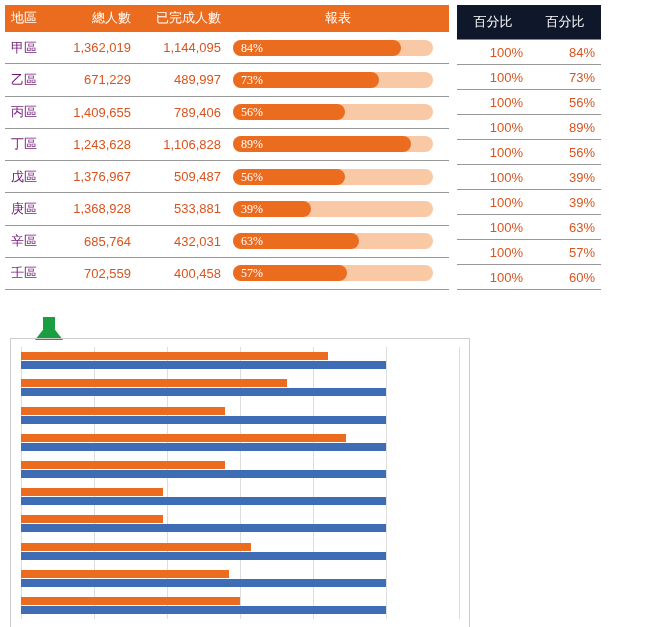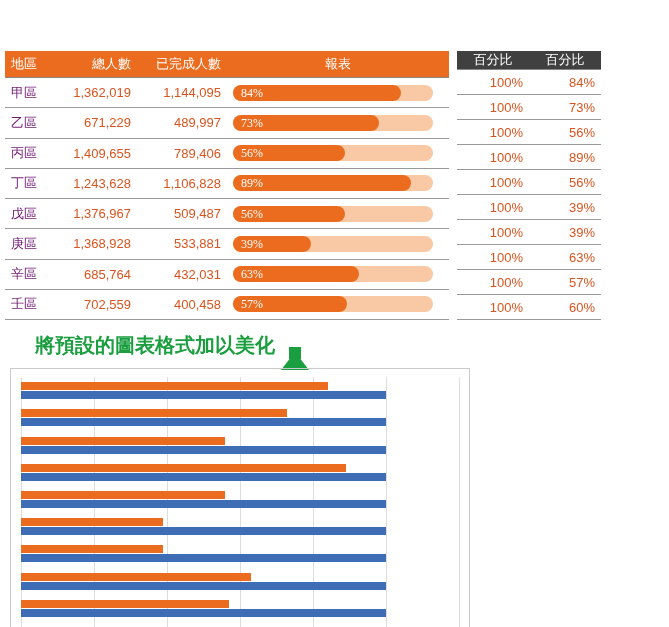--- a/index.html
+++ b/index.html
@@ -6,21 +6,20 @@
     margin: 0;
     padding: 5px;
     font-family: "Microsoft JhengHei", Arial, sans-serif;
     font-size: 13px;
     background: #fff;
     width: 659px;
   }
   .top-area {
     display: flex;
     gap: 8px;
-    margin-top: 46px;
   }
   .main-table {
     border-collapse: collapse;
   }
   .main-table th {
     background: #EC6C1F;
     color: #fff;
     font-weight: normal;
     padding: 4px 6px;
     border-bottom: 1px solid #888;
@@ -37,24 +36,24 @@
   .col-report { width: 210px; padding: 2px 4px; font-family: Liberation Serif, serif; }
   th.col-region { width: 38px; }
   th.col-total  { width: 70px; }
   th.col-done   { width: 78px; }
   th.col-report { text-align: center; }
 
   .side-table {
     border-collapse: collapse;
   }
   .side-table th {
-    background: #404040;
+    background: #0f172a;
     color: #fff;
     font-weight: normal;
-    padding: 0 6px;
+    padding: 8px 6px;
     border-bottom: 1px solid #888;
     font-size: 13px;
   }
   .side-table td {
     padding: 2px 6px;
     border-bottom: 1px solid #999;
     height: 20px;
     text-align: right;
     color: #D9541E;
   }
@@ -305,21 +304,20 @@
         <tr>
           <td class="col-pct1">100%</td>
           <td class="col-pct2">60%</td>
         </tr>
       </tbody>
   </table>
 
 </div>
 
 <div class="annotation">
-  <span>將預設的圖表格式加以美化</span>
   <span style="position:relative;display:inline-block;width:28px;height:30px;">
     <span class="arrow-up"><span class="arrow-stem"></span></span>
   </span>
 </div>
 
 <div class="chart-box">
   <div class="plot" id="plot">
       <div class="grid-line" style="left: 0px;"></div>
       <div class="grid-line" style="left: 73px;"></div>
       <div class="grid-line" style="left: 146px;"></div>

